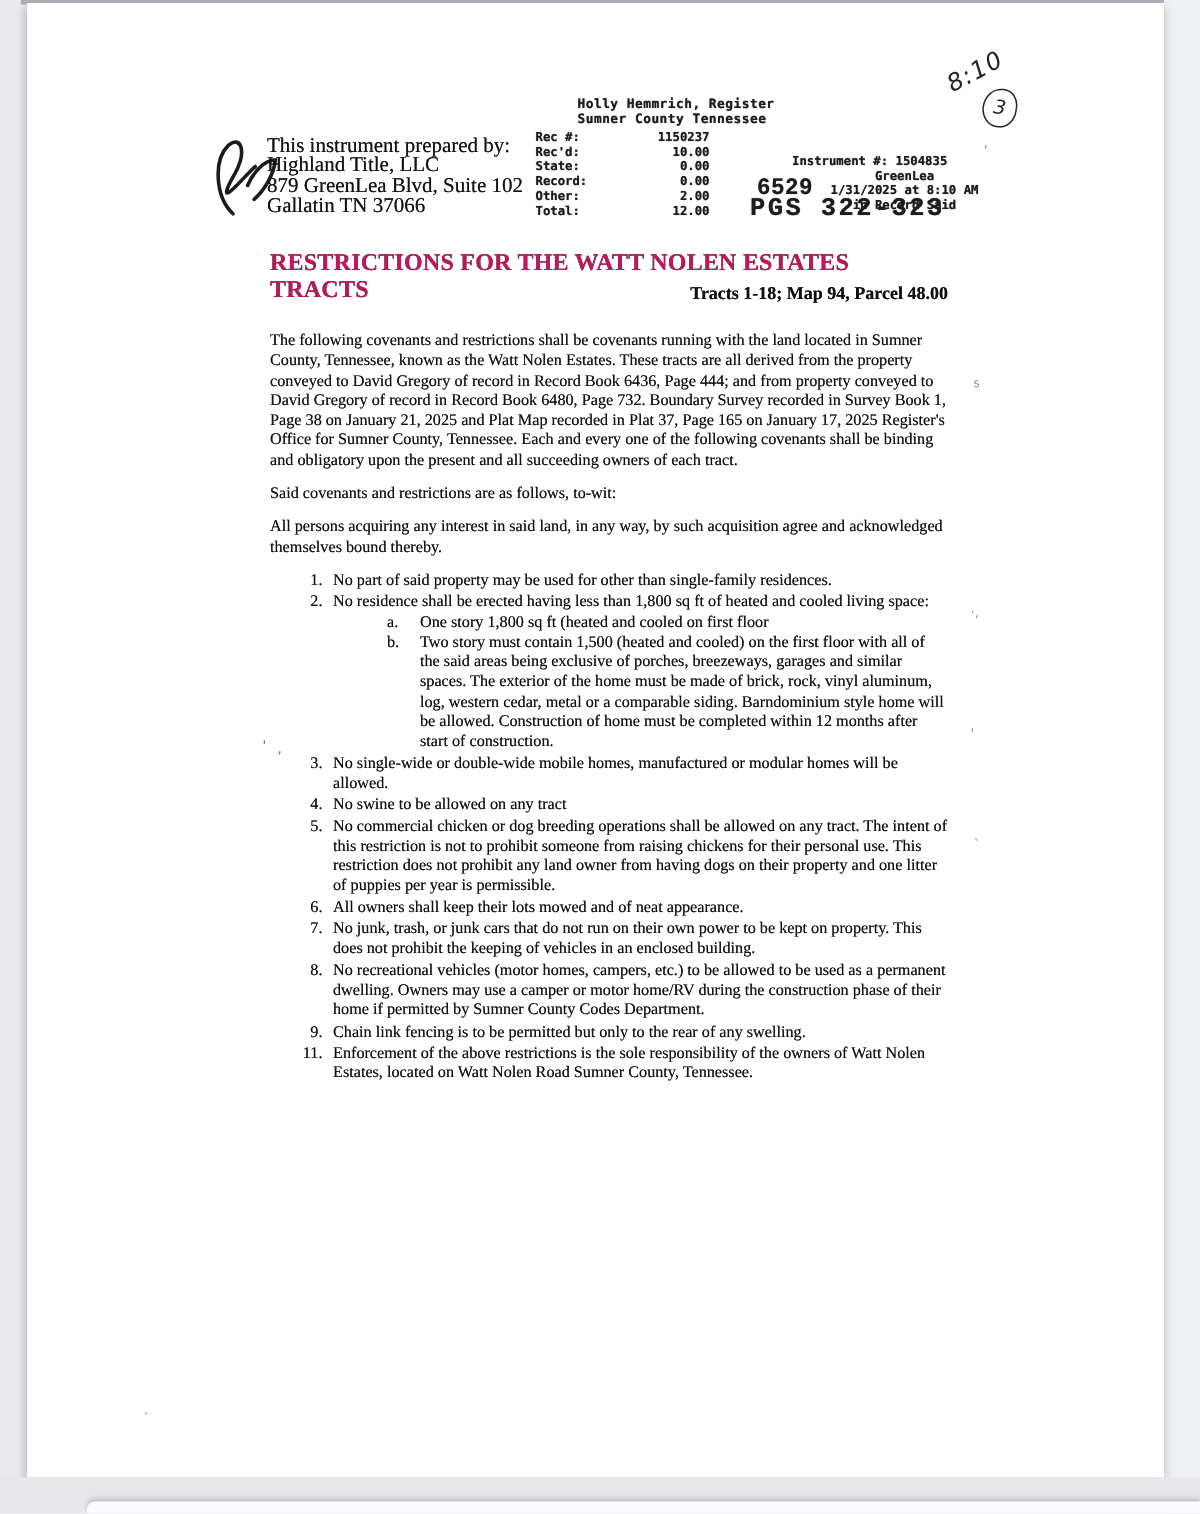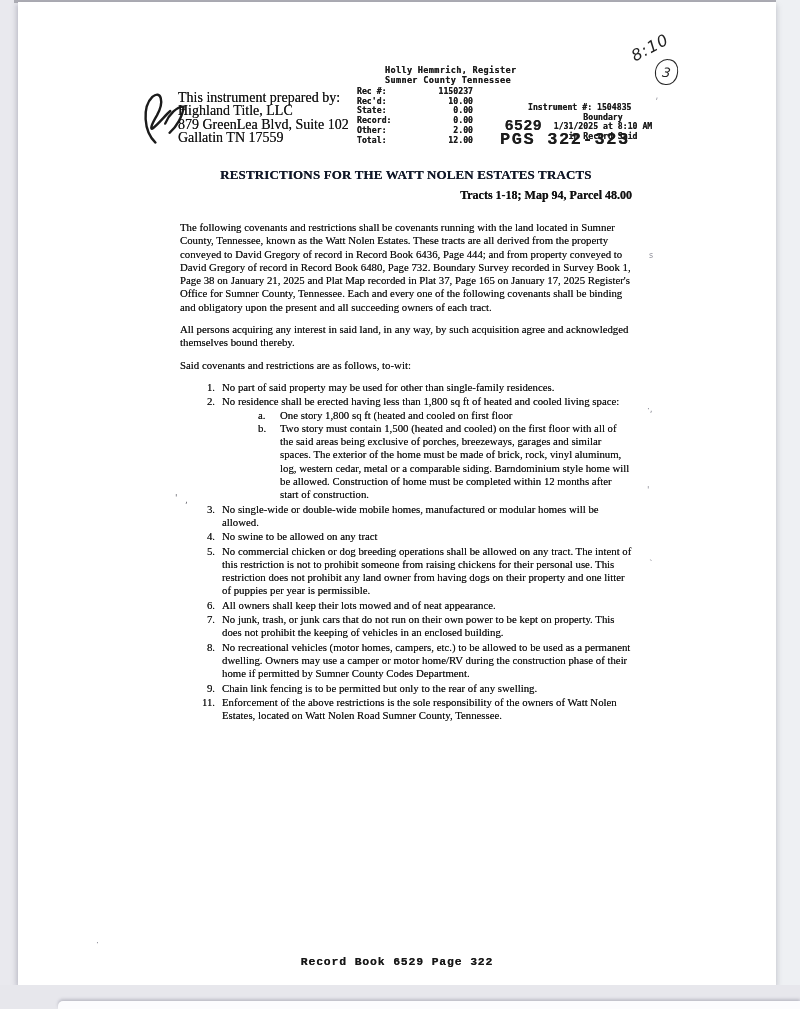--- a/index.html
+++ b/index.html
@@ -63,22 +63,22 @@
     position:absolute; left:150px; top:50px; font-size:15px; letter-spacing:1px;
     font-family:Liberation Sans, sans-serif; font-weight:bold;
   }
   .stamp-pgs {
     position:absolute; left:145px; top:64px; font-size:17px; letter-spacing:1.6px;
     font-family:"Liberation Mono", monospace; font-weight:bold;
   }
 
   
   .doc-title {
-    position:absolute; left:162px; top:165px; width:452px; text-align:center;
-    font-weight:bold; font-size:13px; color:#0f172a; letter-spacing:.15px;
+    position:absolute; left:162px; top:165px; width:452px; 
+    font-weight:bold; font-size:16px; color:#be185d; letter-spacing:.15px;
     text-shadow:0 0 .35px rgba(0,0,0,.8);
   }
   .doc-subtitle {
     position:absolute; left:162px; top:186px; width:452px; text-align:right;
     font-weight:bold; font-size:12px; color:#101010;
     text-shadow:0 0 .35px rgba(0,0,0,.8);
   }
   .doc-body {
     position:absolute; left:162px; top:219px; width:452px;
     font-size:10.8px; line-height:13.3px; color:#131313;
@@ -124,21 +124,21 @@
   <div class="signature">
     <svg width="54" height="58" viewBox="0 0 54 58">
       <path d="M14 52 C 5 38, 10 14, 22 7 C 32 2, 33 14, 22 26 C 15 33, 10 40, 16 37 C 24 33, 30 28, 36 25 M 28 36 C 34 28, 44 22, 50 24 C 47 33, 38 42, 30 46" fill="none" stroke="#1b1b1b" stroke-width="2.4" stroke-linecap="round"></path>
     </svg>
   </div>
 
   <div class="prepared-by">
     <div>This instrument prepared by:</div>
     <div>Highland Title, LLC</div>
     <div>879 GreenLea Blvd, Suite 102</div>
-    <div>Gallatin TN 17559</div>
+    <div>Gallatin TN 37066</div>
   </div>
 
   <div class="stamp">
     <div class="stamp-header">
       <div>Holly Hemmrich, Register</div>
       <div>Sumner County Tennessee</div>
     </div>
     <div class="stamp-left">
       <div class="srow">
           <span>Rec #:</span>
@@ -160,35 +160,35 @@
           <span>Other:</span>
           <span>2.00</span>
         </div>
       <div class="srow">
           <span>Total:</span>
           <span>12.00</span>
         </div>
     </div>
     <div class="stamp-right">
       <div class="instr">Instrument #: 1504835</div>
-      <div>Boundary</div>
+      <div>GreenLea</div>
       <div>1/31/2025 at 8:10 AM</div>
       <div>in Record Said</div>
     </div>
     <div class="stamp-booknum">6529</div>
     <div class="stamp-pgs">PGS 322-323</div>
   </div>
 
   <div class="doc-title">RESTRICTIONS FOR THE WATT NOLEN ESTATES TRACTS</div>
   <div class="doc-subtitle">Tracts 1-18; Map 94, Parcel 48.00</div>
 
   <div class="doc-body">
     <p>The following covenants and restrictions shall be covenants running with the land located in Sumner County, Tennessee, known as the Watt Nolen Estates.  These tracts are all derived from the property conveyed to David Gregory of record in Record Book 6436, Page 444; and from property conveyed to David Gregory of record in Record Book 6480, Page 732.  Boundary Survey recorded in Survey Book 1, Page 38 on January 21, 2025 and Plat Map recorded in Plat 37, Page 165 on January 17, 2025 Register's Office for Sumner County, Tennessee.  Each and every one of the following covenants shall be binding and obligatory upon the present and all succeeding owners of each tract.</p>
+    <p>Said covenants and restrictions are as follows, to-wit:</p>
     <p>All persons acquiring any interest in said land, in any way, by such acquisition agree and acknowledged themselves bound thereby.</p>
-    <p>Said covenants and restrictions are as follows, to-wit:</p>
 
     <div class="covenants">
       <div class="li">
         <span class="num">1.</span>
         <div class="txt">No part of said property may be used for other than single-family residences.</div>
       </div>
       <div class="li">
         <span class="num">2.</span>
         <div class="txt">
           <span>No residence shall be erected having less than 1,800 sq ft of heated and cooled living space:</span>
@@ -232,21 +232,20 @@
         <span class="num">9.</span>
         <div class="txt">Chain link fencing is to be permitted but only to the rear of any swelling.</div>
       </div>
       <div class="li">
         <span class="num">11.</span>
         <div class="txt">Enforcement of the above restrictions is the sole responsibility of the owners of Watt Nolen Estates, located on Watt Nolen Road Sumner County, Tennessee.</div>
       </div>
     </div>
   </div>
 
-  <div class="footer">Record Book 6529 Page 322</div>
 
   <span class="artifact" style="left:637px; top:94px; transform:rotate(15deg);">'</span>
   <span class="artifact" style="left:631px; top:249px; font-size:8px;">s</span>
   <span class="artifact" style="left:629px; top:402px;">·,</span>
   <span class="artifact" style="left:629px; top:483px;">'</span>
   <span class="artifact" style="left:631px; top:557px;">`</span>
   <span class="artifact" style="left:157px; top:491px; color:#6a6a72;">'</span>
   <span class="artifact" style="left:167px; top:493px; color:#6a6a72;">,</span>
   <span class="artifact" style="left:78px; top:936px;">·</span>
 

